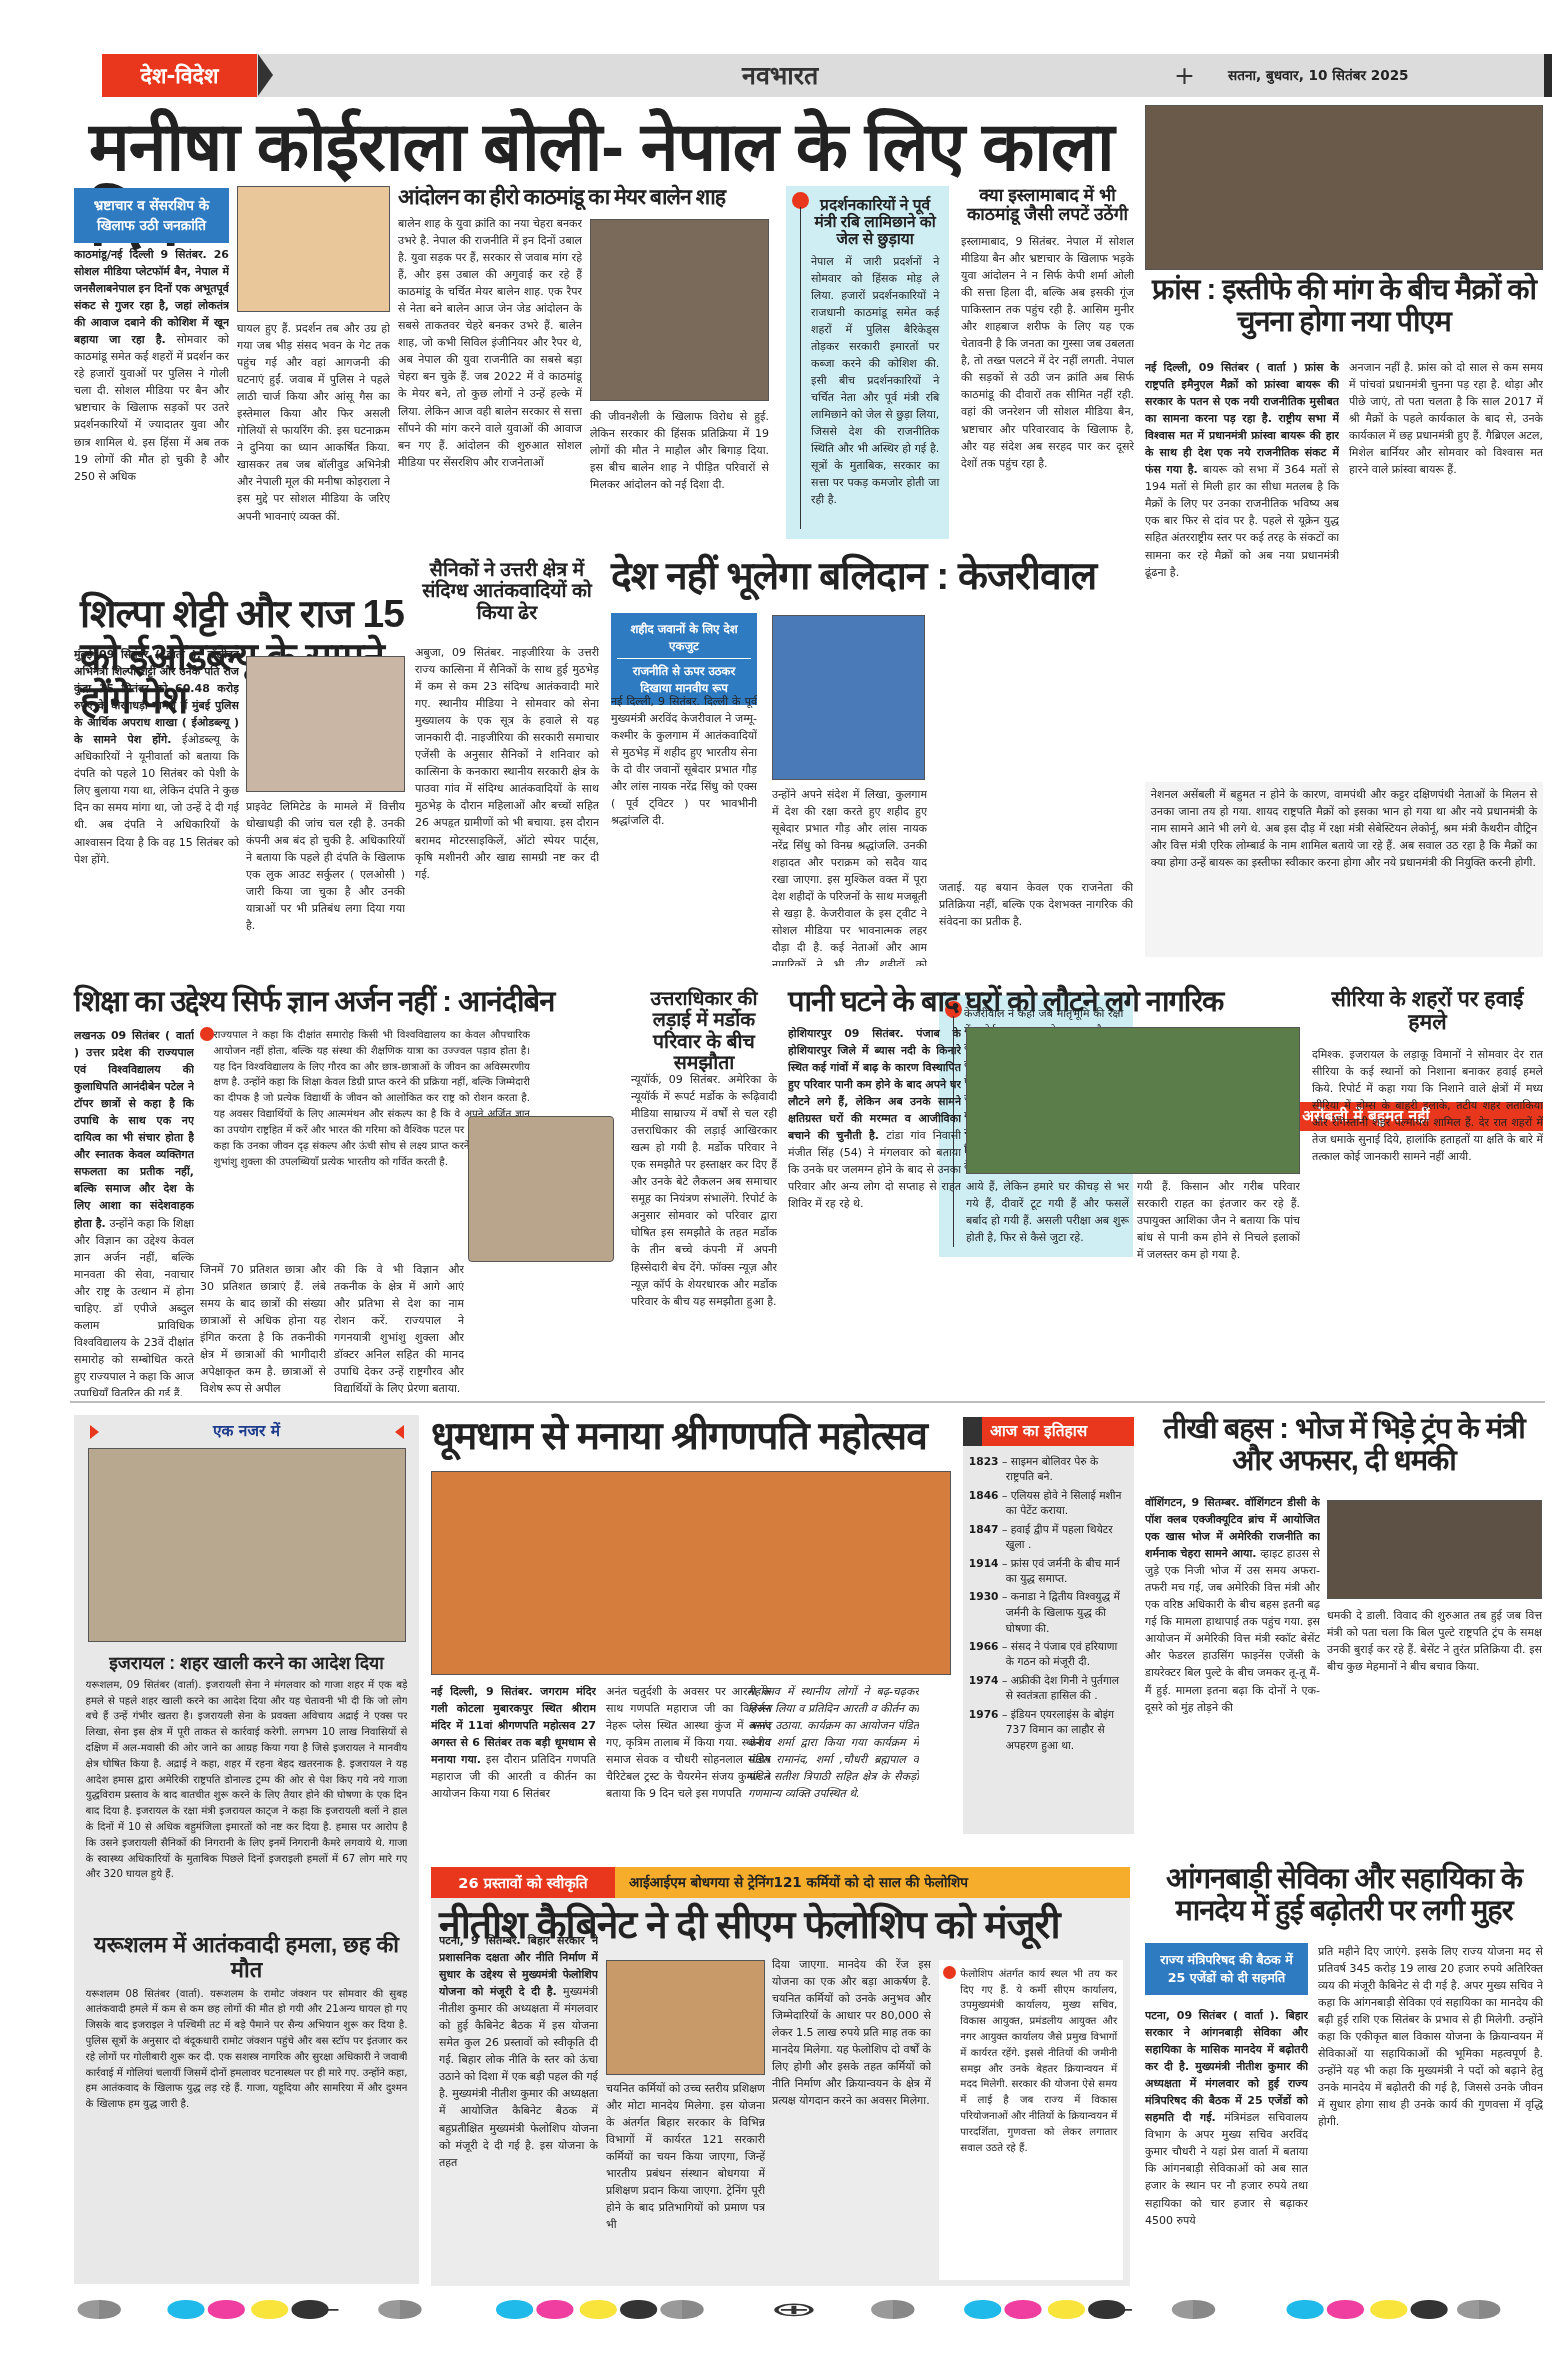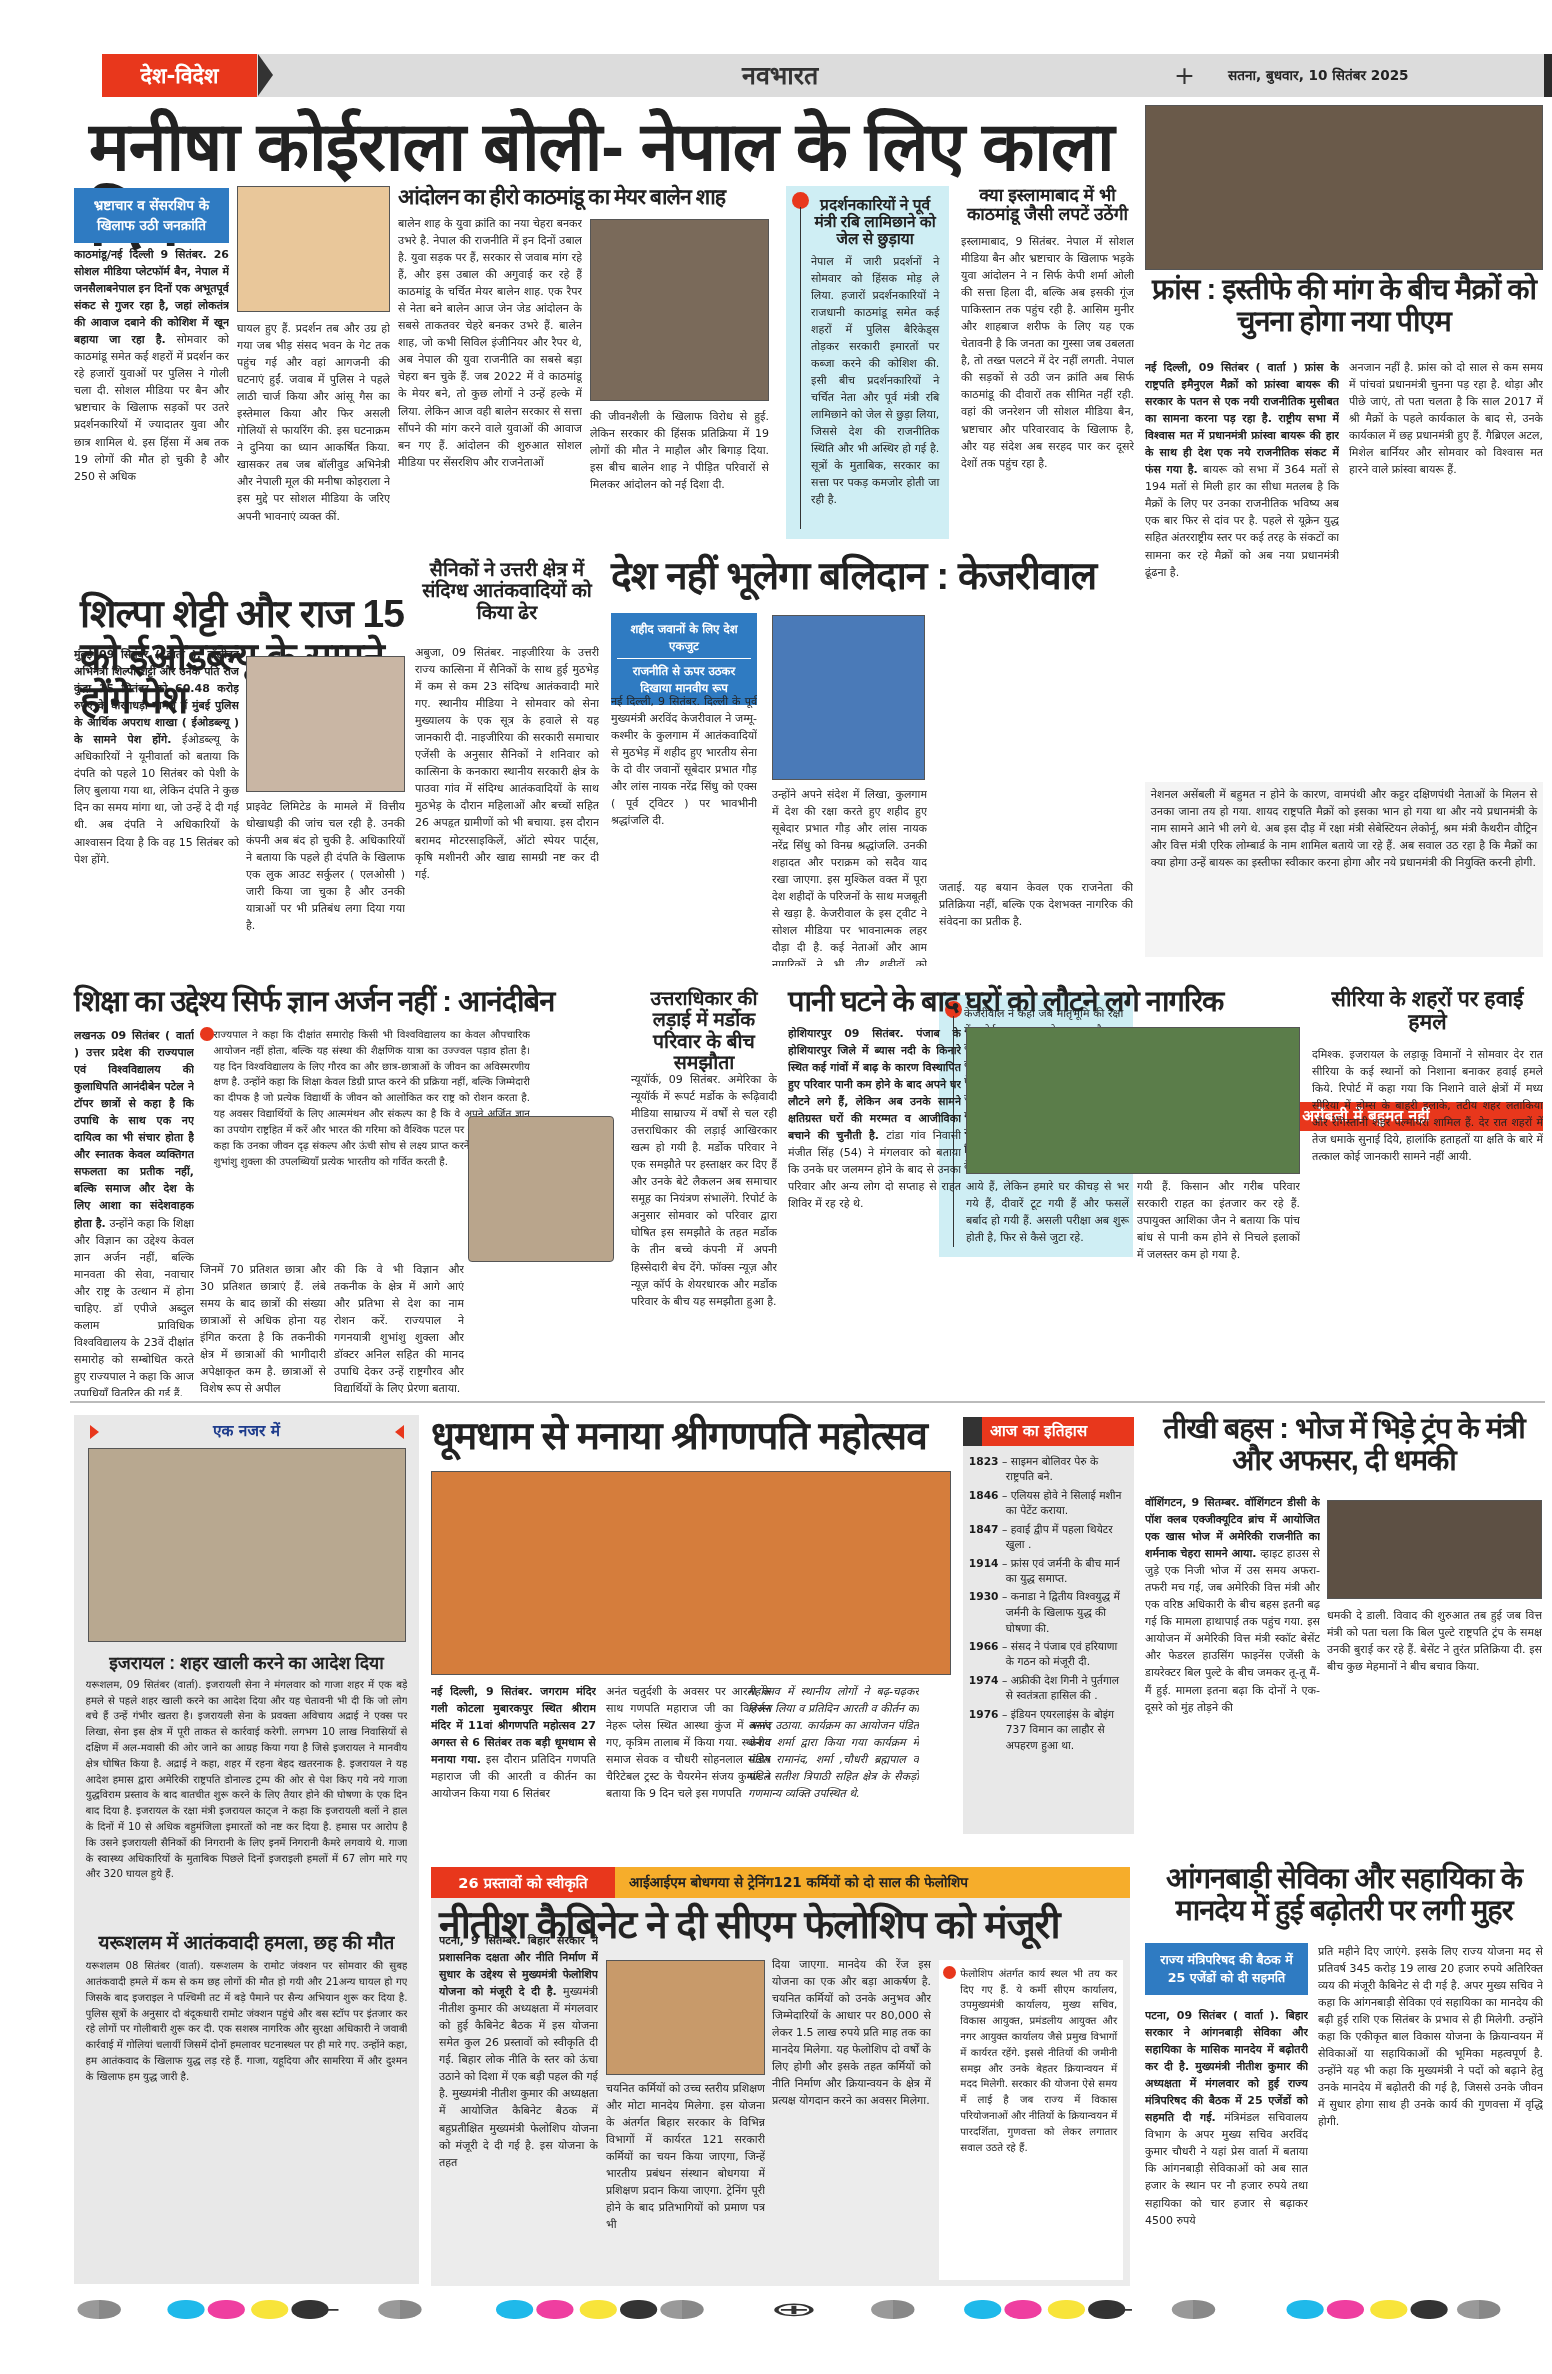--- a/index.html
+++ b/index.html
@@ -148,21 +148,21 @@
 
 <div class="abs greybox" style="left:74px;top:1415px;width:345px;height:869px;">
   <div style="position:relative;height:33px;text-align:center;">
     <span class="tri-r" style="position:absolute;left:15.5px;top:9.7px;"></span>
     <span style="font-weight:bold;color:#1e3c8c;font-size:15.5px;line-height:33px;">एक नजर में</span>
     <span class="tri-l" style="position:absolute;right:15.5px;top:9.7px;"></span>
   </div>
   <div class="photo" style="position:relative;left:13.6px;width:318px;height:194px;background:#b8a890;"></div>
   <div class="headline" style="font-size:17.5px;text-align:center;margin:11.6px 9.7px 3.9px;letter-spacing:0;">इजरायल : शहर खाली करने का आदेश दिया</div>
   <div class="body" style="margin:0 11.6px;font-size:10.2px;height:243px;overflow:hidden;">यरूशलम, 09 सितंबर (वार्ता). इजरायली सेना ने मंगलवार को गाजा शहर में एक बड़े हमले से पहले शहर खाली करने का आदेश दिया और यह चेतावनी भी दी कि जो लोग बचे हैं उन्हें गंभीर खतरा है। इजरायली सेना के प्रवक्ता अविचाय अद्राई ने एक्स पर लिखा, सेना इस क्षेत्र में पूरी ताकत से कार्रवाई करेगी. लगभग 10 लाख निवासियों से दक्षिण में अल-मवासी की ओर जाने का आग्रह किया गया है जिसे इजरायल ने मानवीय क्षेत्र घोषित किया है. अद्राई ने कहा, शहर में रहना बेहद खतरनाक है. इजरायल ने यह आदेश हमास द्वारा अमेरिकी राष्ट्रपति डोनाल्ड ट्रम्प की ओर से पेश किए गये नये गाजा युद्धविराम प्रस्ताव के बाद बातचीत शुरू करने के लिए तैयार होने की घोषणा के एक दिन बाद दिया है. इजरायल के रक्षा मंत्री इजरायल काट्ज ने कहा कि इजरायली बलों ने हाल के दिनों में 10 से अधिक बहुमंजिला इमारतों को नष्ट कर दिया है. हमास पर आरोप है कि उसने इजरायली सैनिकों की निगरानी के लिए इनमें निगरानी कैमरे लगवाये थे. गाजा के स्वास्थ्य अधिकारियों के मुताबिक पिछले दिनों इजराइली हमलों में 67 लोग मारे गए और 320 घायल हुये हैं.</div>
-  <div class="headline" style="font-size:19px;text-align:center;margin:13.6px 9.7px 3.9px;letter-spacing:0;">यरूशलम में आतंकवादी हमला, छह की मौत</div>
+  <div class="headline" style="font-size:22px;text-align:center;margin:13.6px 9.7px 3.9px;letter-spacing:0;">यरूशलम में आतंकवादी हमला, छह की मौत</div>
   <div class="body" style="margin:0 11.6px;font-size:10.2px;height:291px;overflow:hidden;">यरूशलम 08 सितंबर (वार्ता). यरूशलम के रामोट जंक्शन पर सोमवार की सुबह आतंकवादी हमले में कम से कम छह लोगों की मौत हो गयी और 21अन्य घायल हो गए जिसके बाद इजराइल ने पश्चिमी तट में बड़े पैमाने पर सैन्य अभियान शुरू कर दिया है. पुलिस सूत्रों के अनुसार दो बंदूकधारी रामोट जंक्शन पहुंचे और बस स्टॉप पर इंतजार कर रहे लोगों पर गोलीबारी शुरू कर दी. एक सशस्त्र नागरिक और सुरक्षा अधिकारी ने जवाबी कार्रवाई में गोलियां चलायीं जिसमें दोनों हमलावर घटनास्थल पर ही मारे गए. उन्होंने कहा, हम आतंकवाद के खिलाफ युद्ध लड़ रहे हैं. गाजा, यहूदिया और सामरिया में और दुश्मन के खिलाफ हम युद्ध जारी है.</div>
 </div>
 
 <div class="abs headline h-l" style="left:431px;top:1415px;width:524px;">धूमधाम से मनाया श्रीगणपति महोत्सव</div>
 <div class="photo" style="left:431px;top:1471px;width:520px;height:204px;background:#d57d3c;"></div>
 <div class="abs body" style="left:431px;top:1683px;width:165px;height:146px;overflow:hidden;">
   <b>नई दिल्ली, 9 सितंबर. जगराम मंदिर गली कोटला मुबारकपुर स्थित श्रीराम मंदिर में 11वां श्रीगणपति महोत्सव 27 अगस्त से 6 सितंबर तक बड़ी धूमधाम से मनाया गया.</b>
   <span>इस दौरान प्रतिदिन गणपति महाराज जी की आरती व कीर्तन का आयोजन किया गया 6 सितंबर</span>
 </div>
 <div class="abs body" style="left:606px;top:1683px;width:165px;height:146px;overflow:hidden;">अनंत चतुर्दशी के अवसर पर आरती के साथ गणपति महाराज जी का विसर्जन नेहरू प्लेस स्थित आस्था कुंज में बनाए गए, कृत्रिम तालाब में किया गया. स्थानीय समाज सेवक व चौधरी सोहनलाल संतोष चैरिटेबल ट्रस्ट के चैयरमेन संजय कुमार ने बताया कि 9 दिन चले इस गणपति</div>

